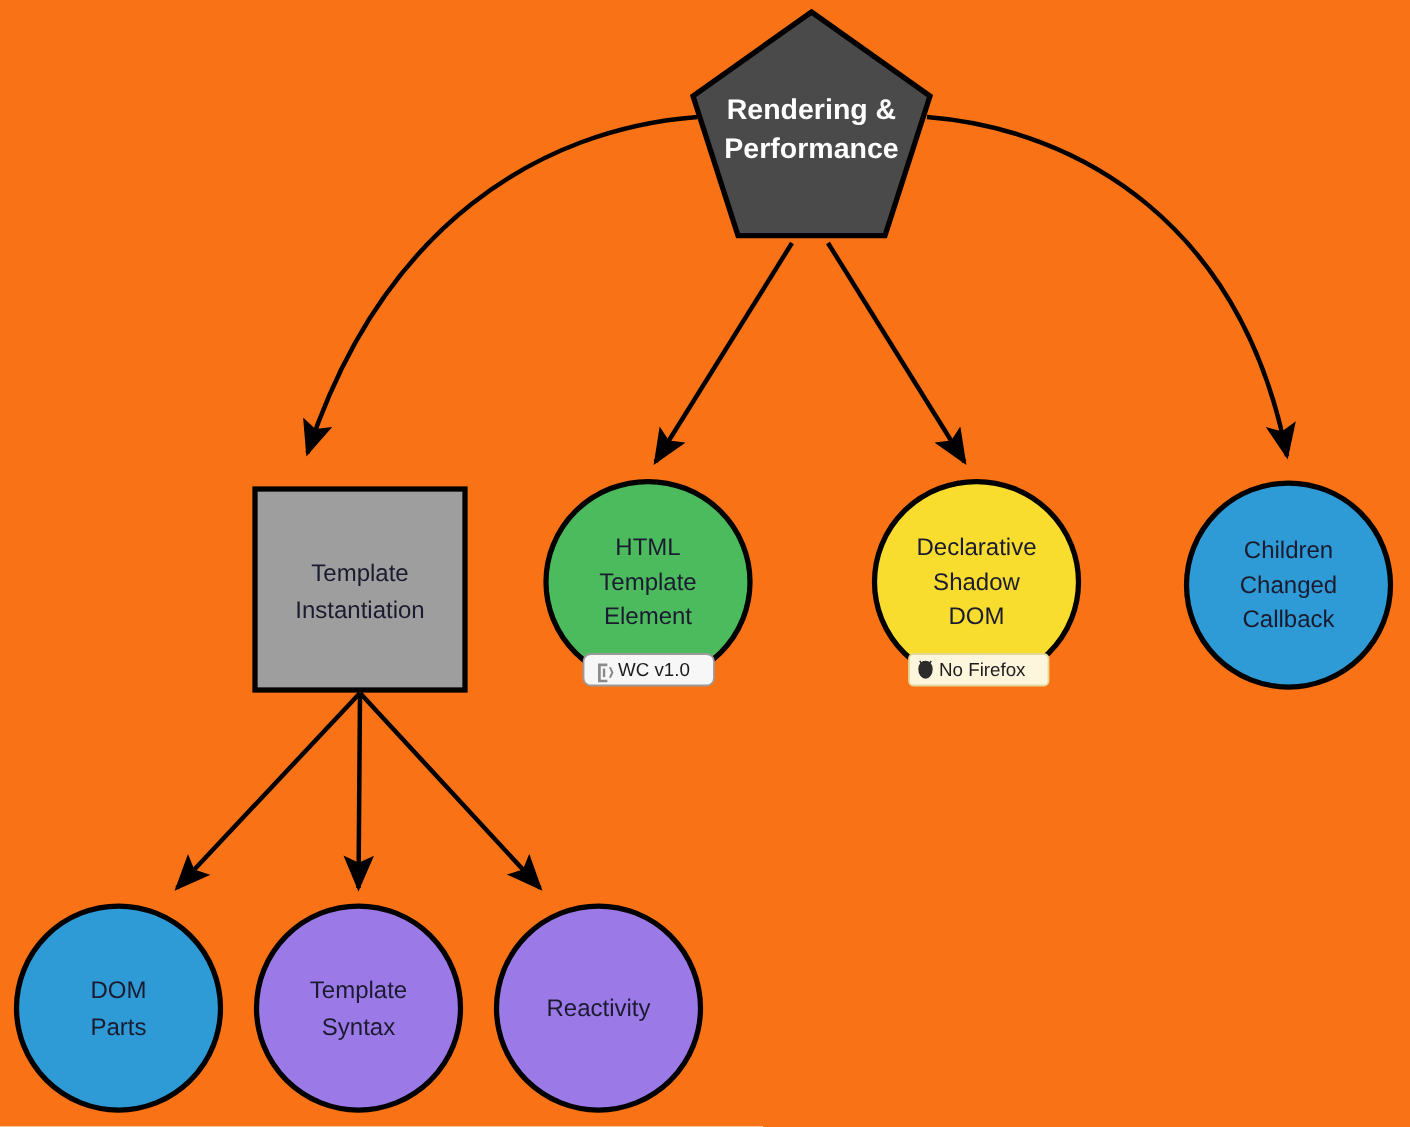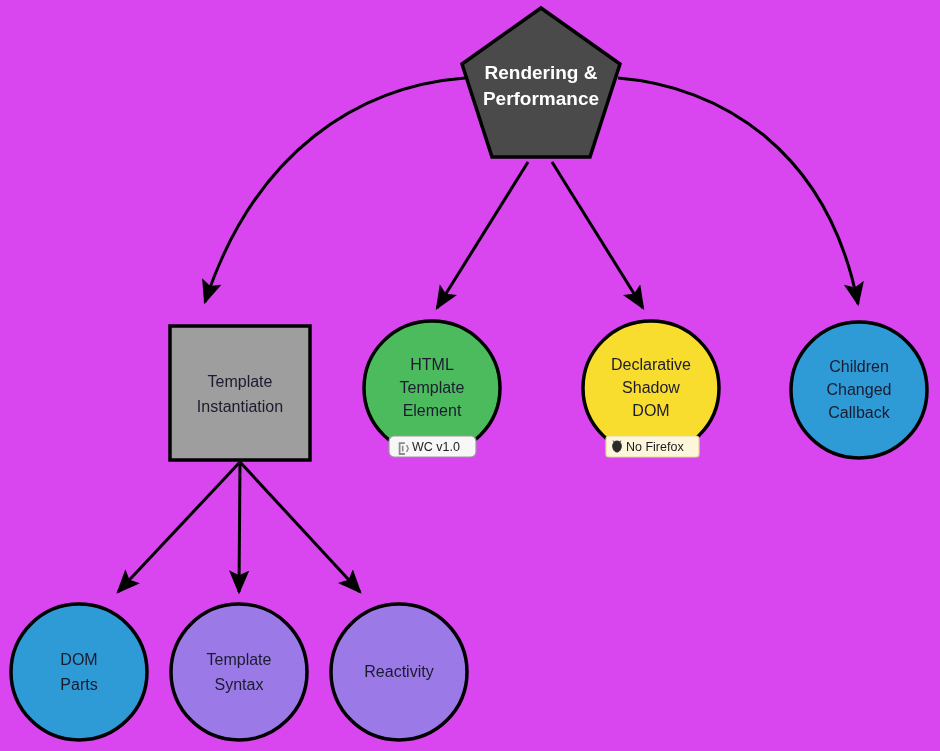--- a/index.html
+++ b/index.html
@@ -8,21 +8,21 @@
     padding: 0;
     background: #ffffff;
   }
   body {
     font-family: "Liberation Sans", sans-serif;
   }
   #diagram-root {
     position: relative;
     width: 940px;
     height: 751px;
-    background: #d946ef;
+    background: #f97316;
     overflow: hidden;
   }
   #diagram-svg {
     position: absolute;
     left: 0;
     top: 0;
     width: 940px;
     height: 751px;
   }
   .node-label {

